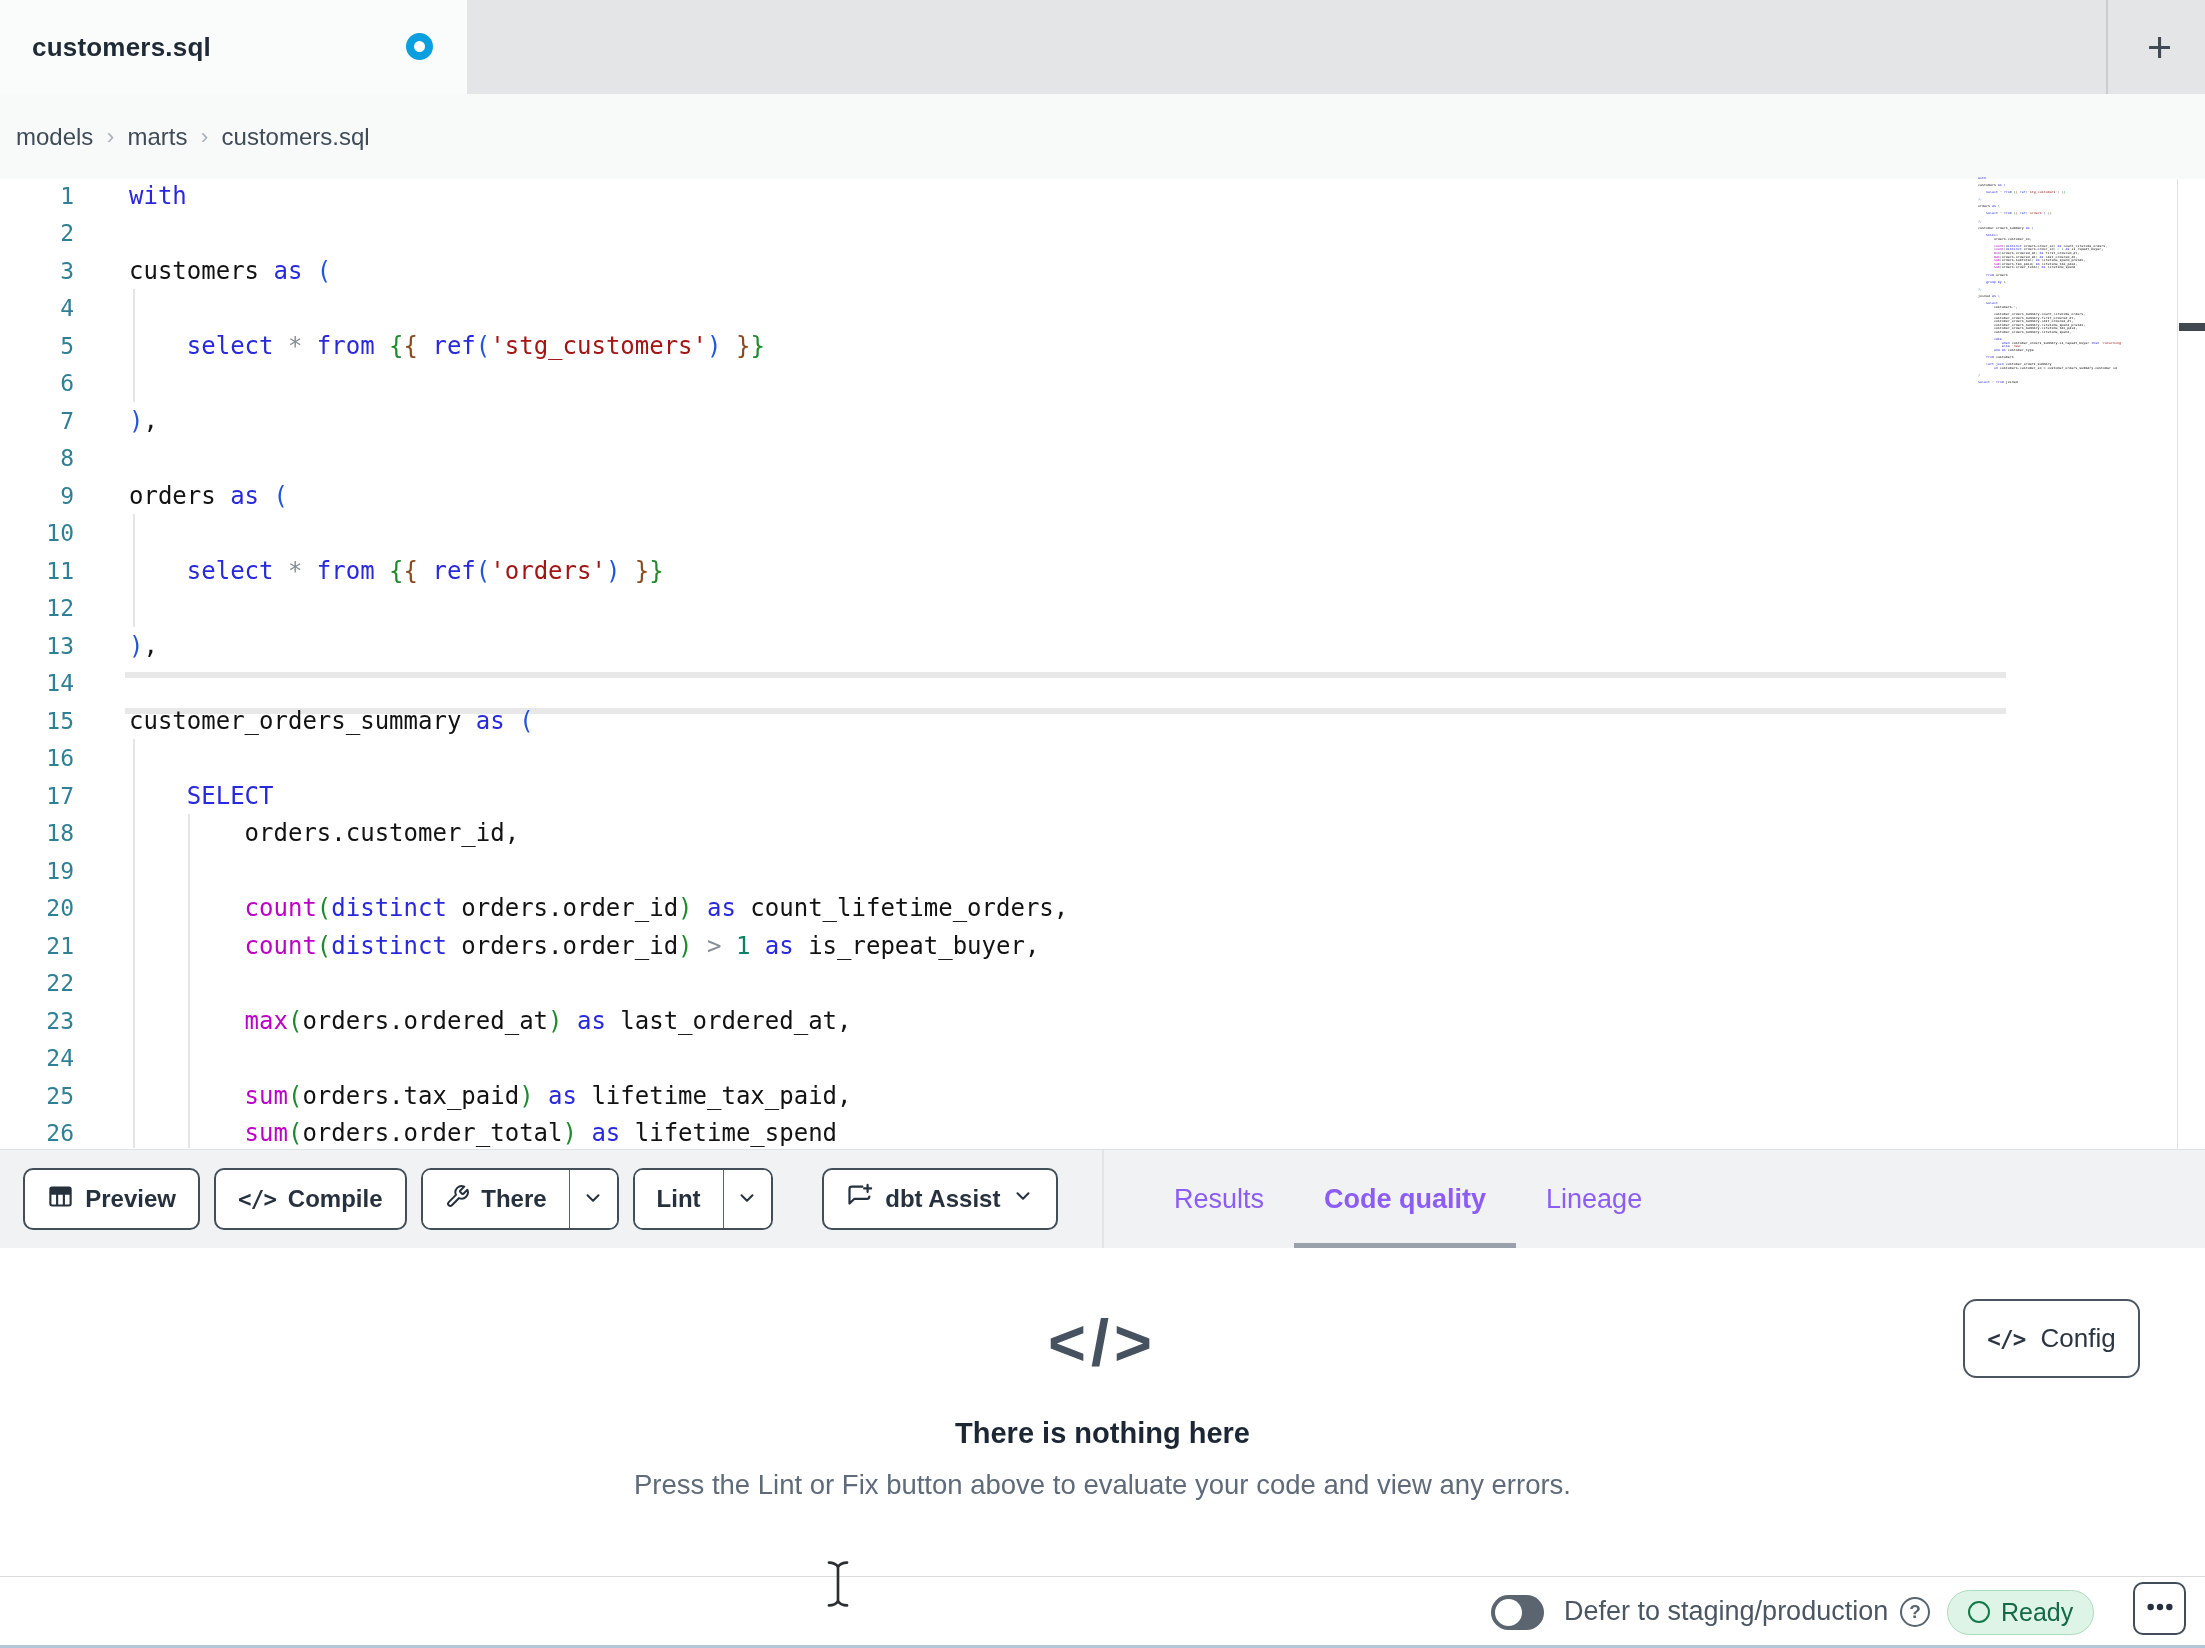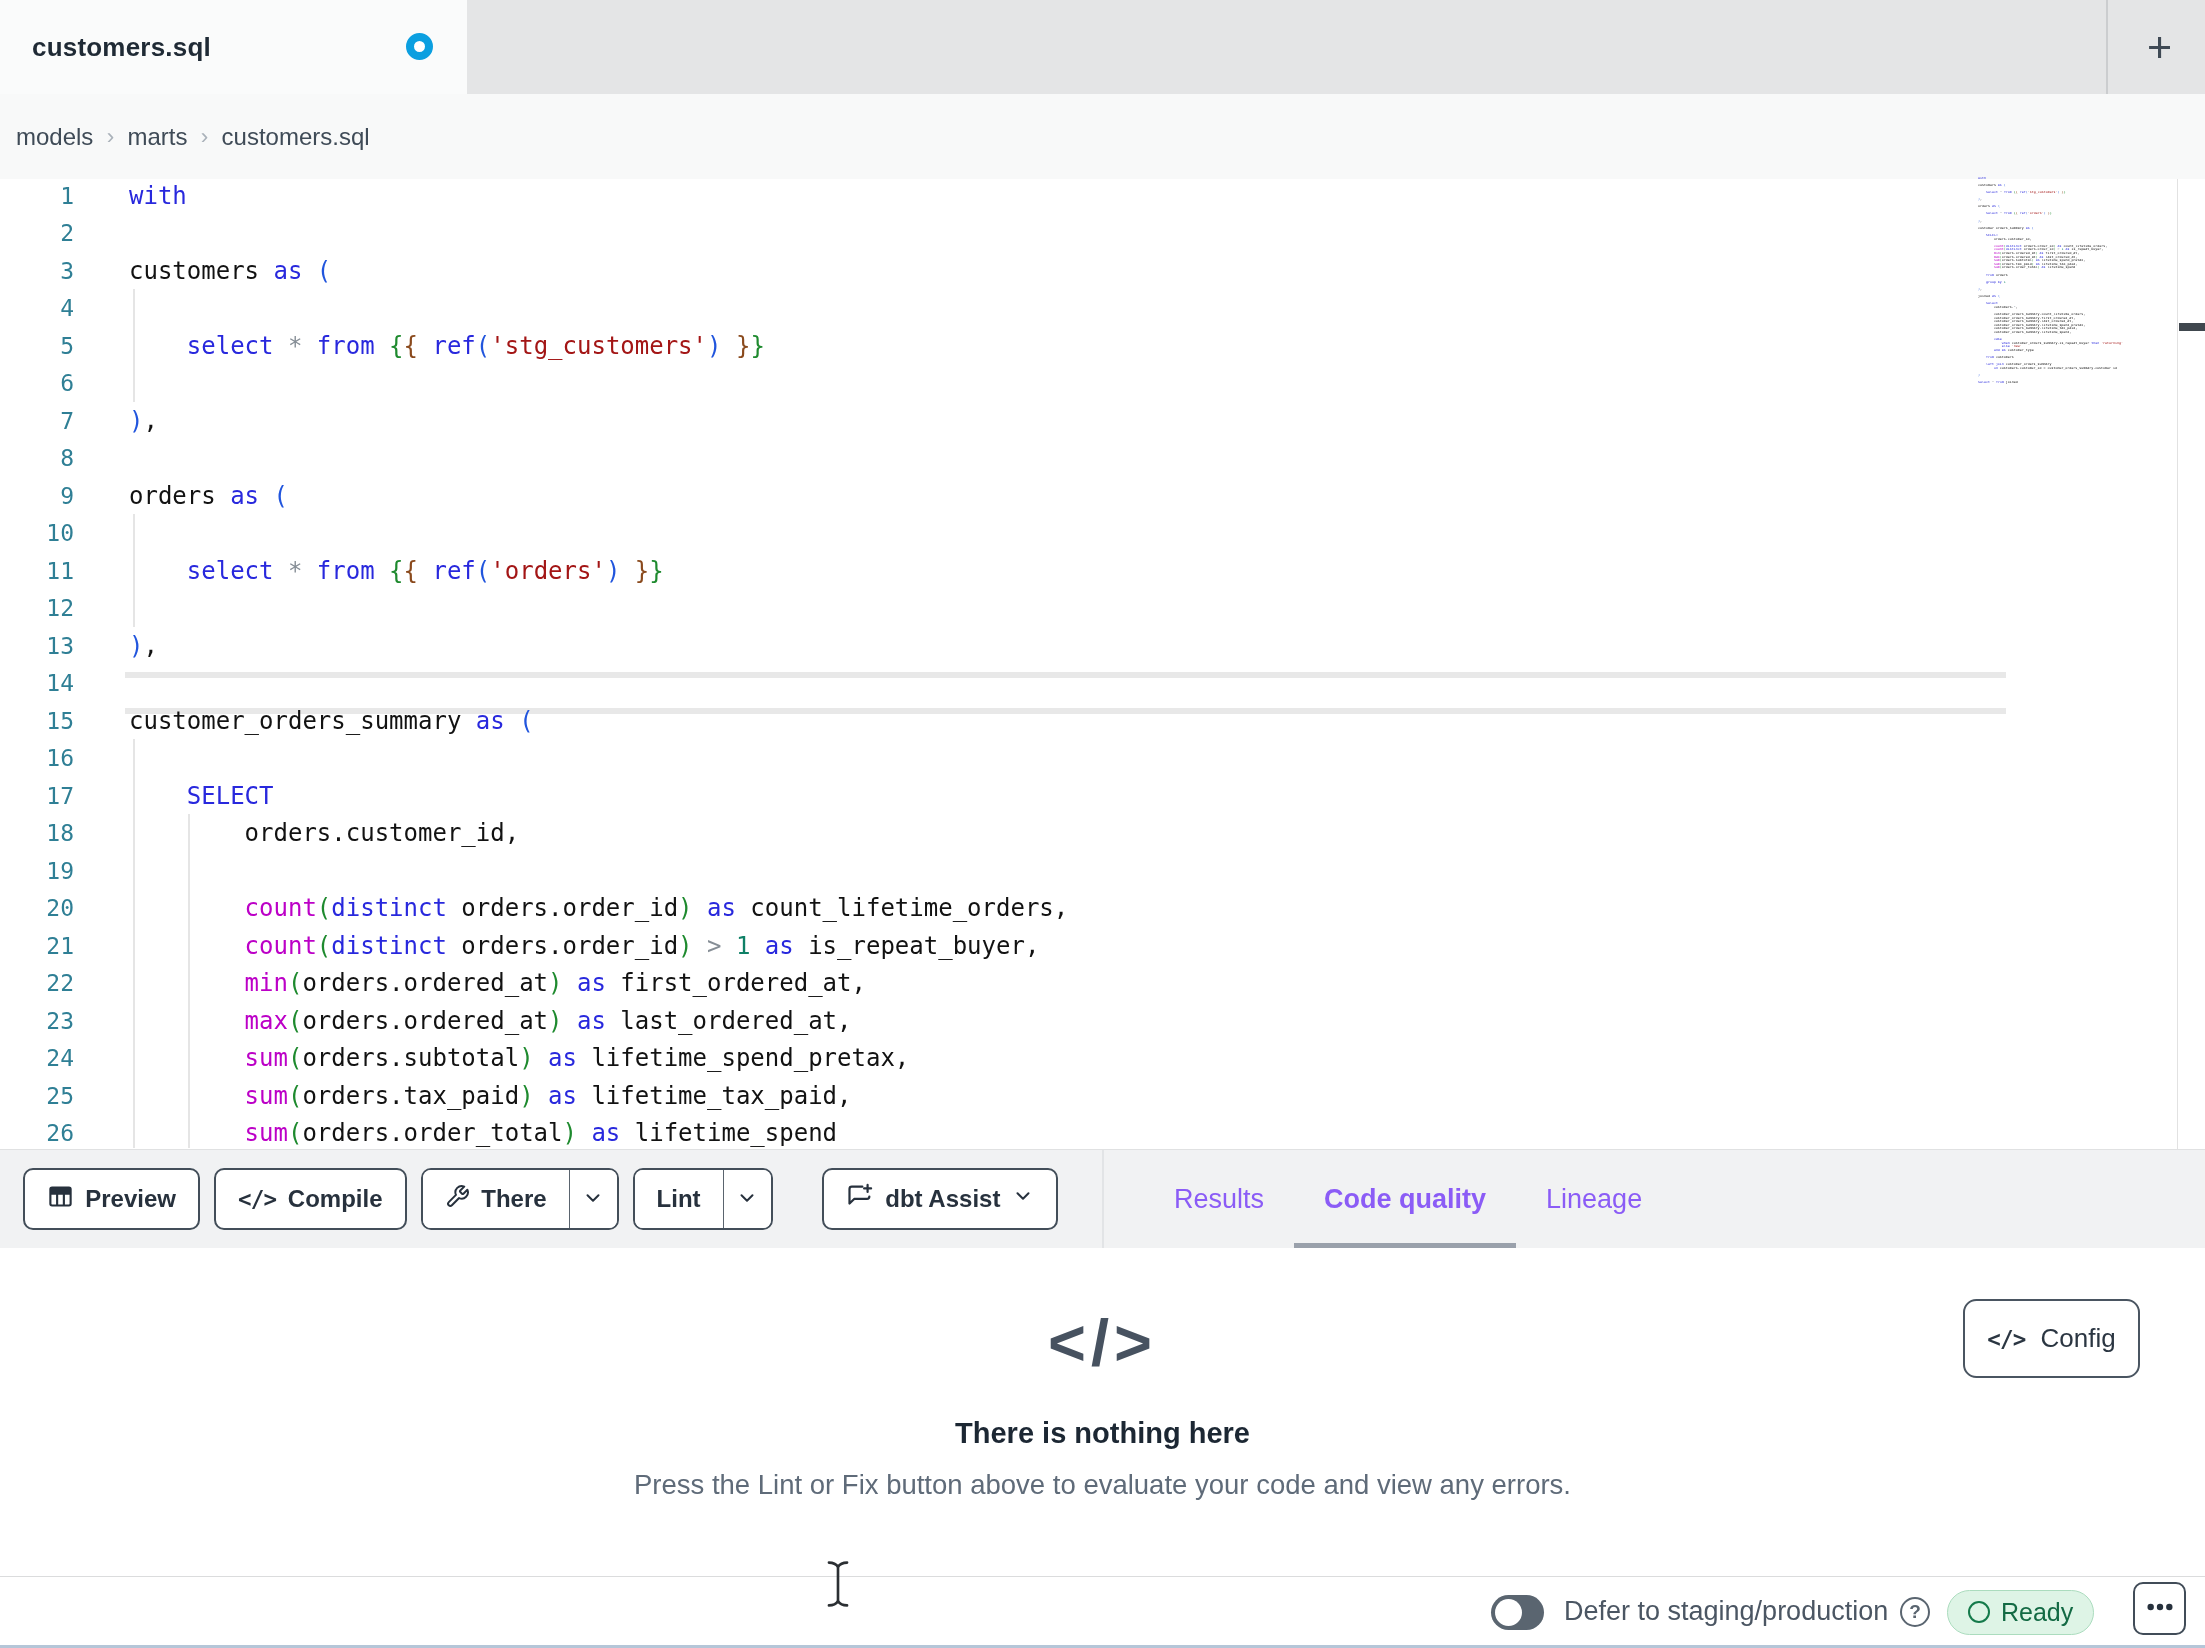--- a/index.html
+++ b/index.html
@@ -251,29 +251,27 @@
         <div class="code-row" style="top: 710px;">
           <span class="ln">20</span>
           <span class="code"><span class="tk-pl">        </span><span class="tk-fn">count</span><span class="tk-b2">(</span><span class="tk-kw">distinct</span><span class="tk-pl"> orders.order_id</span><span class="tk-b2">)</span><span class="tk-pl"> </span><span class="tk-kw">as</span><span class="tk-pl"> count_lifetime_orders,</span></span>
         </div>
         <div class="code-row" style="top: 748px;">
           <span class="ln">21</span>
           <span class="code"><span class="tk-pl">        </span><span class="tk-fn">count</span><span class="tk-b2">(</span><span class="tk-kw">distinct</span><span class="tk-pl"> orders.order_id</span><span class="tk-b2">)</span><span class="tk-pl"> </span><span class="tk-op">&gt;</span><span class="tk-pl"> </span><span class="tk-num">1</span><span class="tk-pl"> </span><span class="tk-kw">as</span><span class="tk-pl"> is_repeat_buyer,</span></span>
         </div>
         <div class="code-row" style="top: 785px;">
           <span class="ln">22</span>
-          <span class="code"><span class="tk-pl">        </span><span class="tk-fn">min</span><span class="tk-b2">(</span><span class="tk-pl">orders.ordered_at</span><span class="tk-b2">)</span><span class="tk-pl"> </span><span class="tk-kw">as</span><span class="tk-pl"> first_ordered_at,</span></span>
         </div>
         <div class="code-row" style="top: 823px;">
           <span class="ln">23</span>
           <span class="code"><span class="tk-pl">        </span><span class="tk-fn">max</span><span class="tk-b2">(</span><span class="tk-pl">orders.ordered_at</span><span class="tk-b2">)</span><span class="tk-pl"> </span><span class="tk-kw">as</span><span class="tk-pl"> last_ordered_at,</span></span>
         </div>
         <div class="code-row" style="top: 860px;">
           <span class="ln">24</span>
-          <span class="code"><span class="tk-pl">        </span><span class="tk-fn">sum</span><span class="tk-b2">(</span><span class="tk-pl">orders.subtotal</span><span class="tk-b2">)</span><span class="tk-pl"> </span><span class="tk-kw">as</span><span class="tk-pl"> lifetime_spend_pretax,</span></span>
         </div>
         <div class="code-row" style="top: 898px;">
           <span class="ln">25</span>
           <span class="code"><span class="tk-pl">        </span><span class="tk-fn">sum</span><span class="tk-b2">(</span><span class="tk-pl">orders.tax_paid</span><span class="tk-b2">)</span><span class="tk-pl"> </span><span class="tk-kw">as</span><span class="tk-pl"> lifetime_tax_paid,</span></span>
         </div>
         <div class="code-row" style="top: 935px;">
           <span class="ln">26</span>
           <span class="code"><span class="tk-pl">        </span><span class="tk-fn">sum</span><span class="tk-b2">(</span><span class="tk-pl">orders.order_total</span><span class="tk-b2">)</span><span class="tk-pl"> </span><span class="tk-kw">as</span><span class="tk-pl"> lifetime_spend</span></span>
         </div>
       </div>

